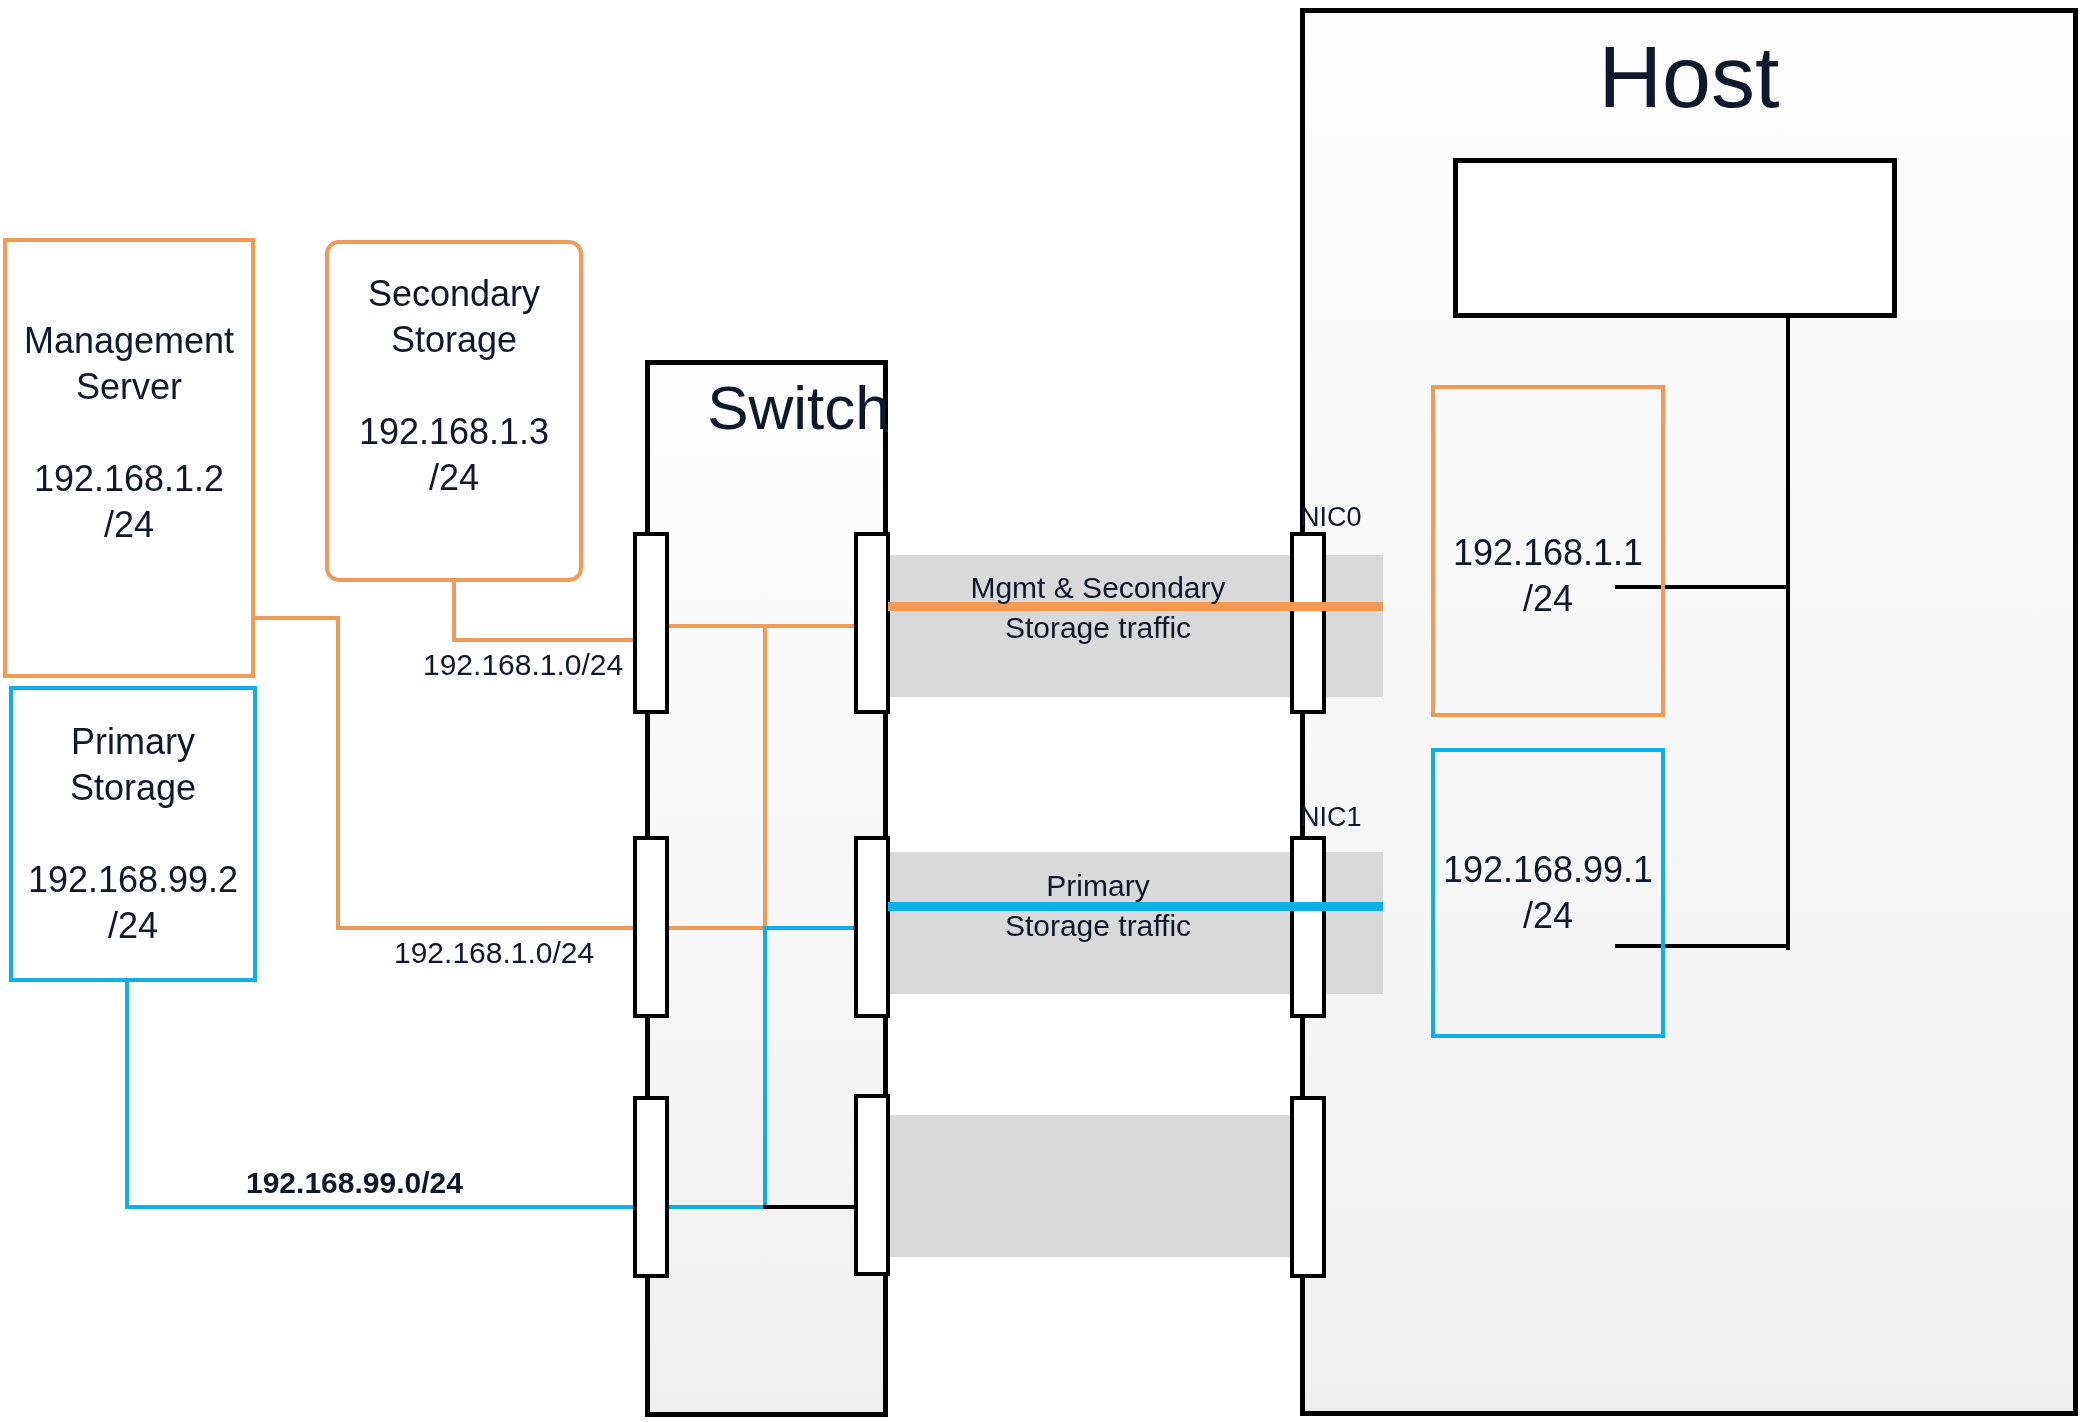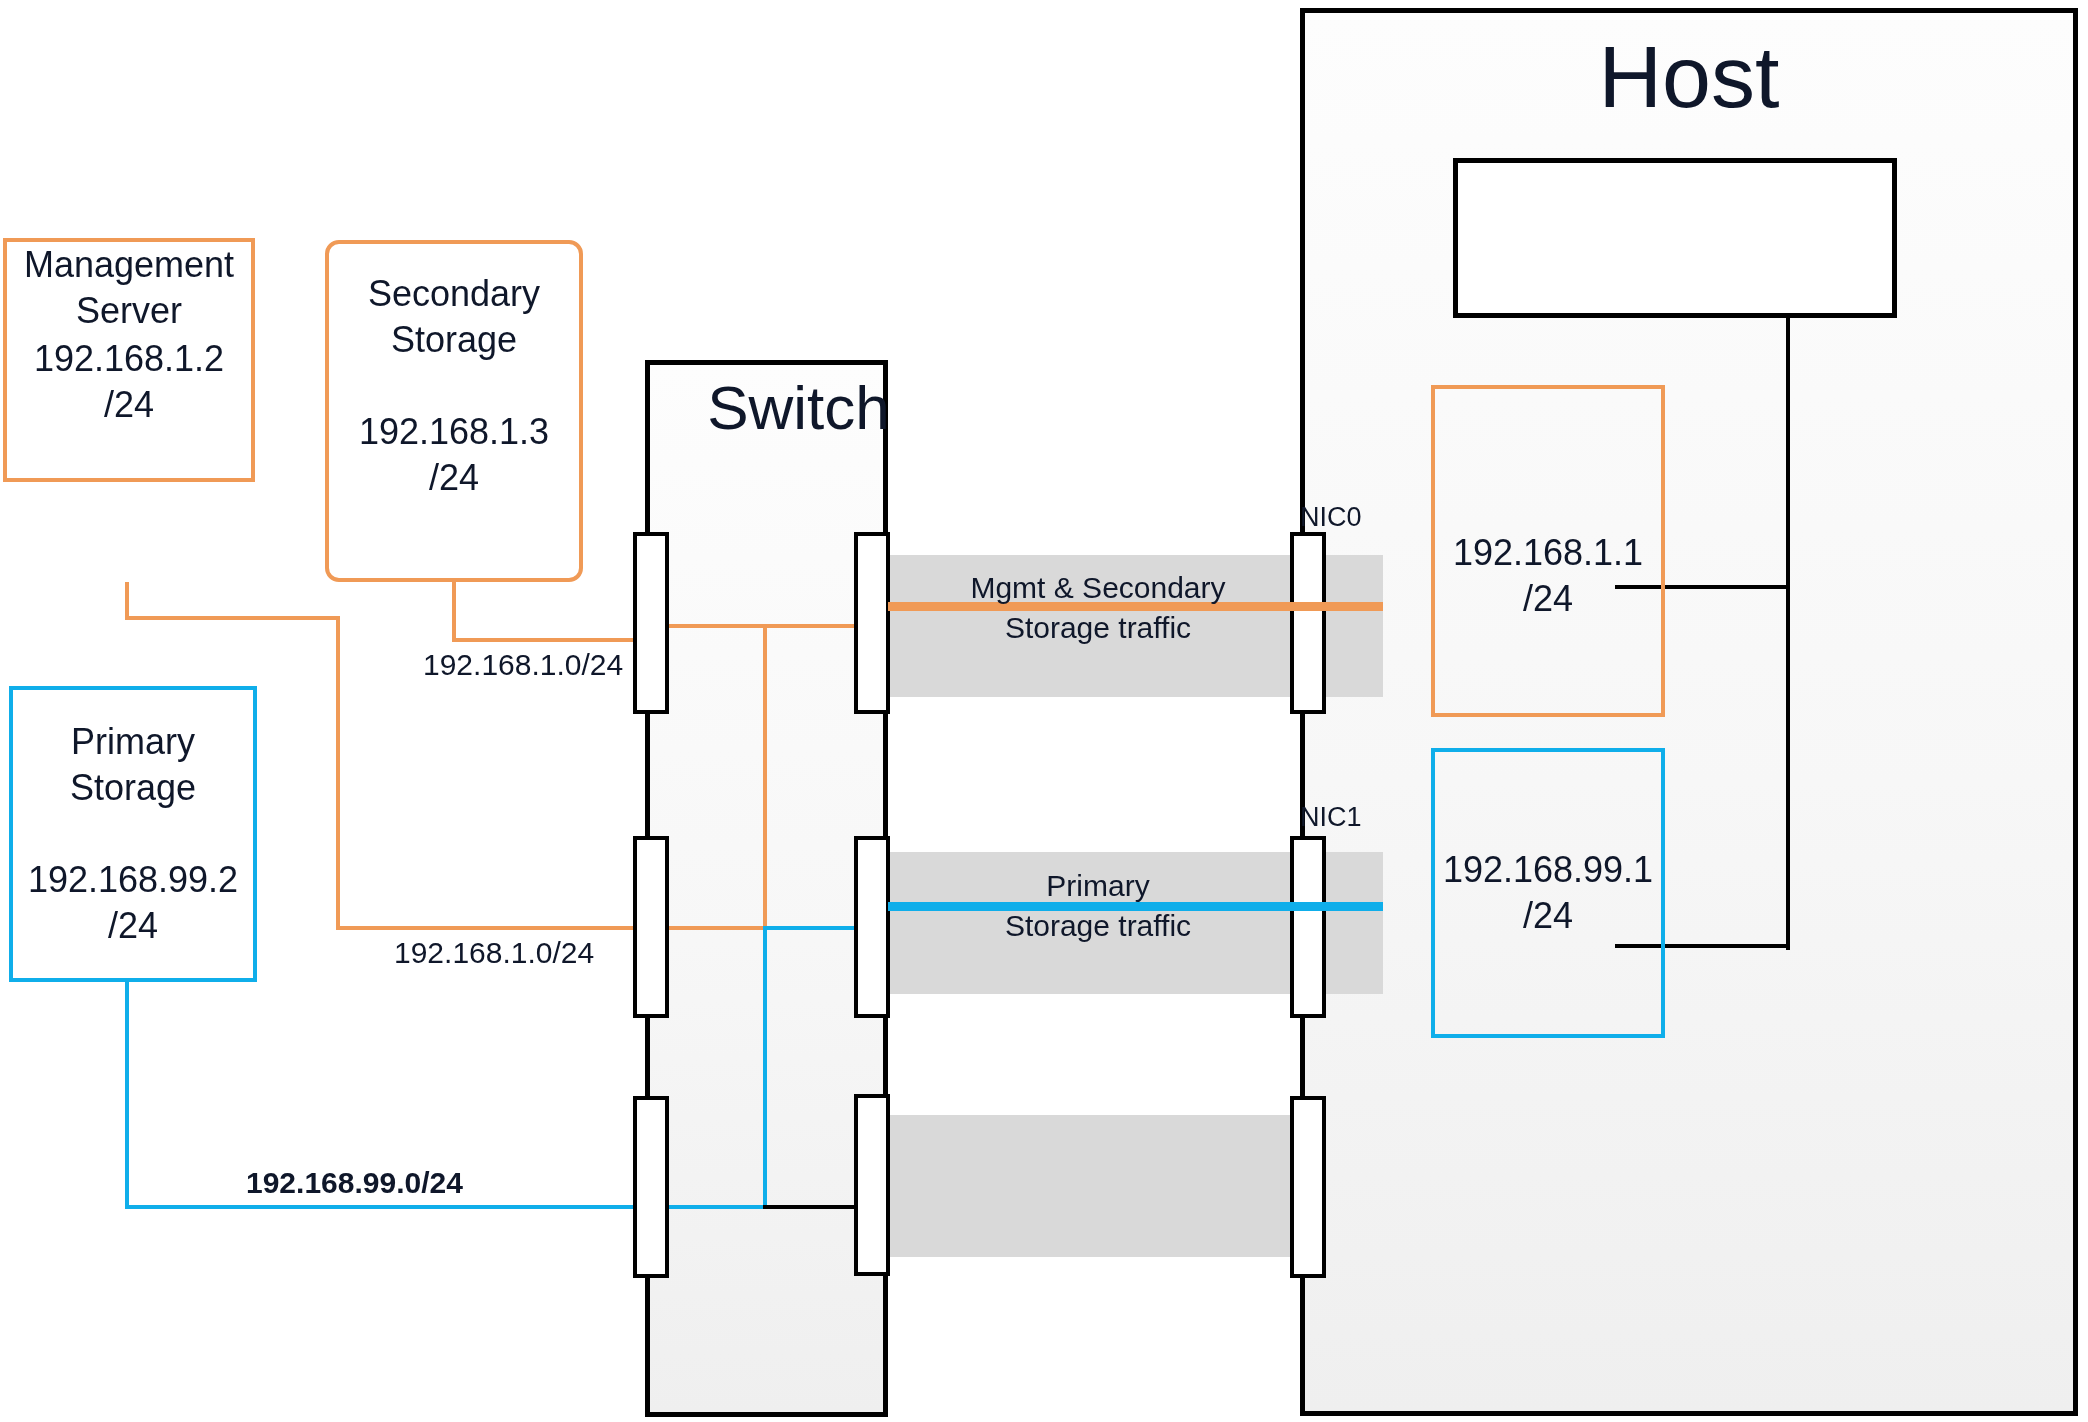--- a/index.html
+++ b/index.html
@@ -83,21 +83,21 @@
   <div class="port" style="left:854px;top:836px;"></div>
   <div class="port" style="left:854px;top:1094px;"></div>
 
   <div class="port" style="left:1290px;top:532px;"></div>
   <div class="port" style="left:1290px;top:836px;"></div>
   <div class="port" style="left:1290px;top:1096px;"></div>
 
   <div class="hline thick c-orange" style="left:888px;top:602px;width:495px;"></div>
   <div class="hline thick c-blue" style="left:888px;top:902px;width:495px;"></div>
 
-  <div class="node orange" style="left:3px;top:238px;width:252px;height:244px;padding-bottom:50px;">
+  <div class="node orange" style="left:3px;top:238px;width:252px;height:440px;padding-bottom:50px;">
     <div>Management</div>
     <div>Server</div>
     <div class="spacer"></div>
     <div>192.168.1.2</div>
     <div>/24</div>
   </div>
 
   <div class="node orange" style="left:325px;top:240px;width:258px;height:342px;padding-bottom:50px;border-radius:14px;">
     <div>Secondary</div>
     <div>Storage</div>

